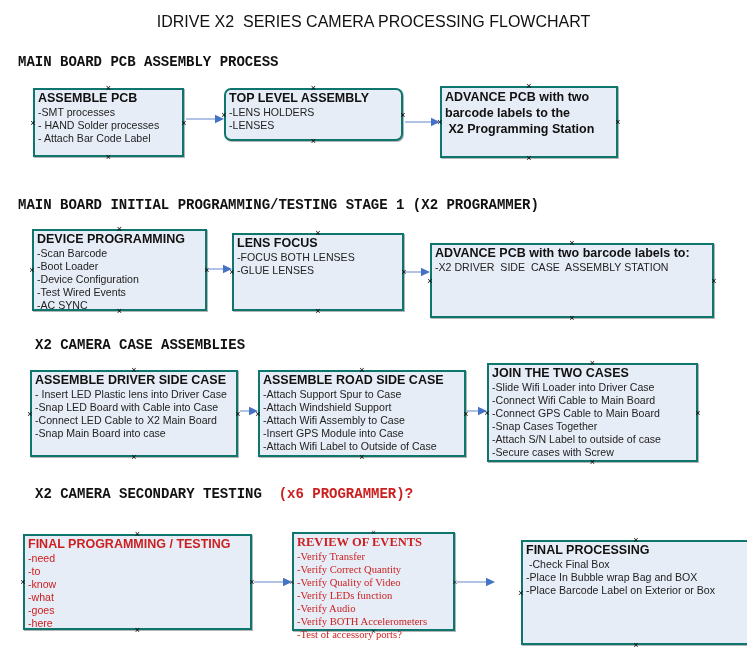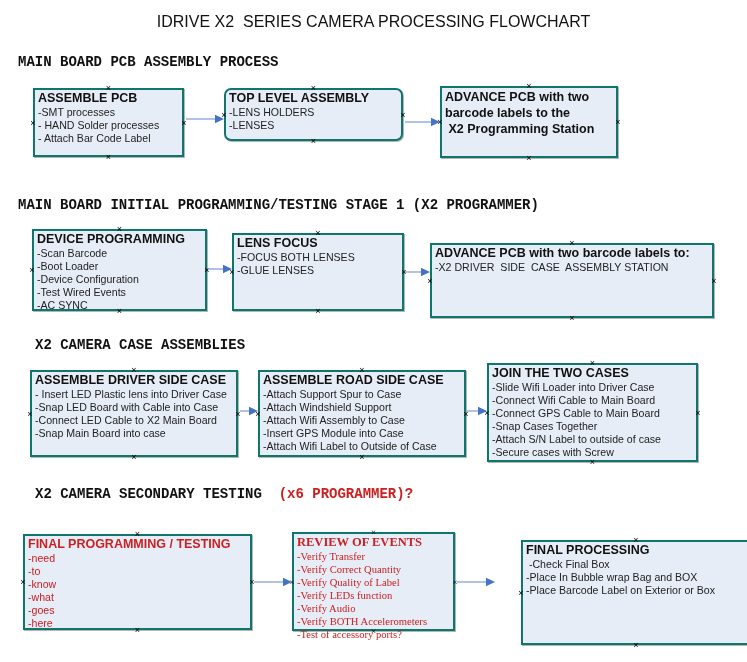--- a/index.html
+++ b/index.html
@@ -174,21 +174,21 @@
     <span class="glue glue-t"></span>
       <span class="glue glue-b"></span>
       <span class="glue glue-l"></span>
       <span class="glue glue-r"></span>
   </div>
 
   <div class="flow-box red-box" style="left:292px;top:532px;width:163px;height:99px;font-family:Liberation Serif, serif;">
     <div class="box-title">REVIEW OF EVENTS</div>
     <div class="box-line">-Verify Transfer</div>
     <div class="box-line">-Verify Correct Quantity</div>
-    <div class="box-line">-Verify Quality of Label</div>
+    <div class="box-line">-Verify Quality of Video</div>
     <div class="box-line">-Verify LEDs function</div>
     <div class="box-line">-Verify Audio</div>
     <div class="box-line">-Verify BOTH Accelerometers</div>
     <div class="box-line">-Test of accessory ports?</div>
     <span class="glue glue-t"></span>
       <span class="glue glue-b"></span>
       <span class="glue glue-l"></span>
       <span class="glue glue-r"></span>
   </div>
 

